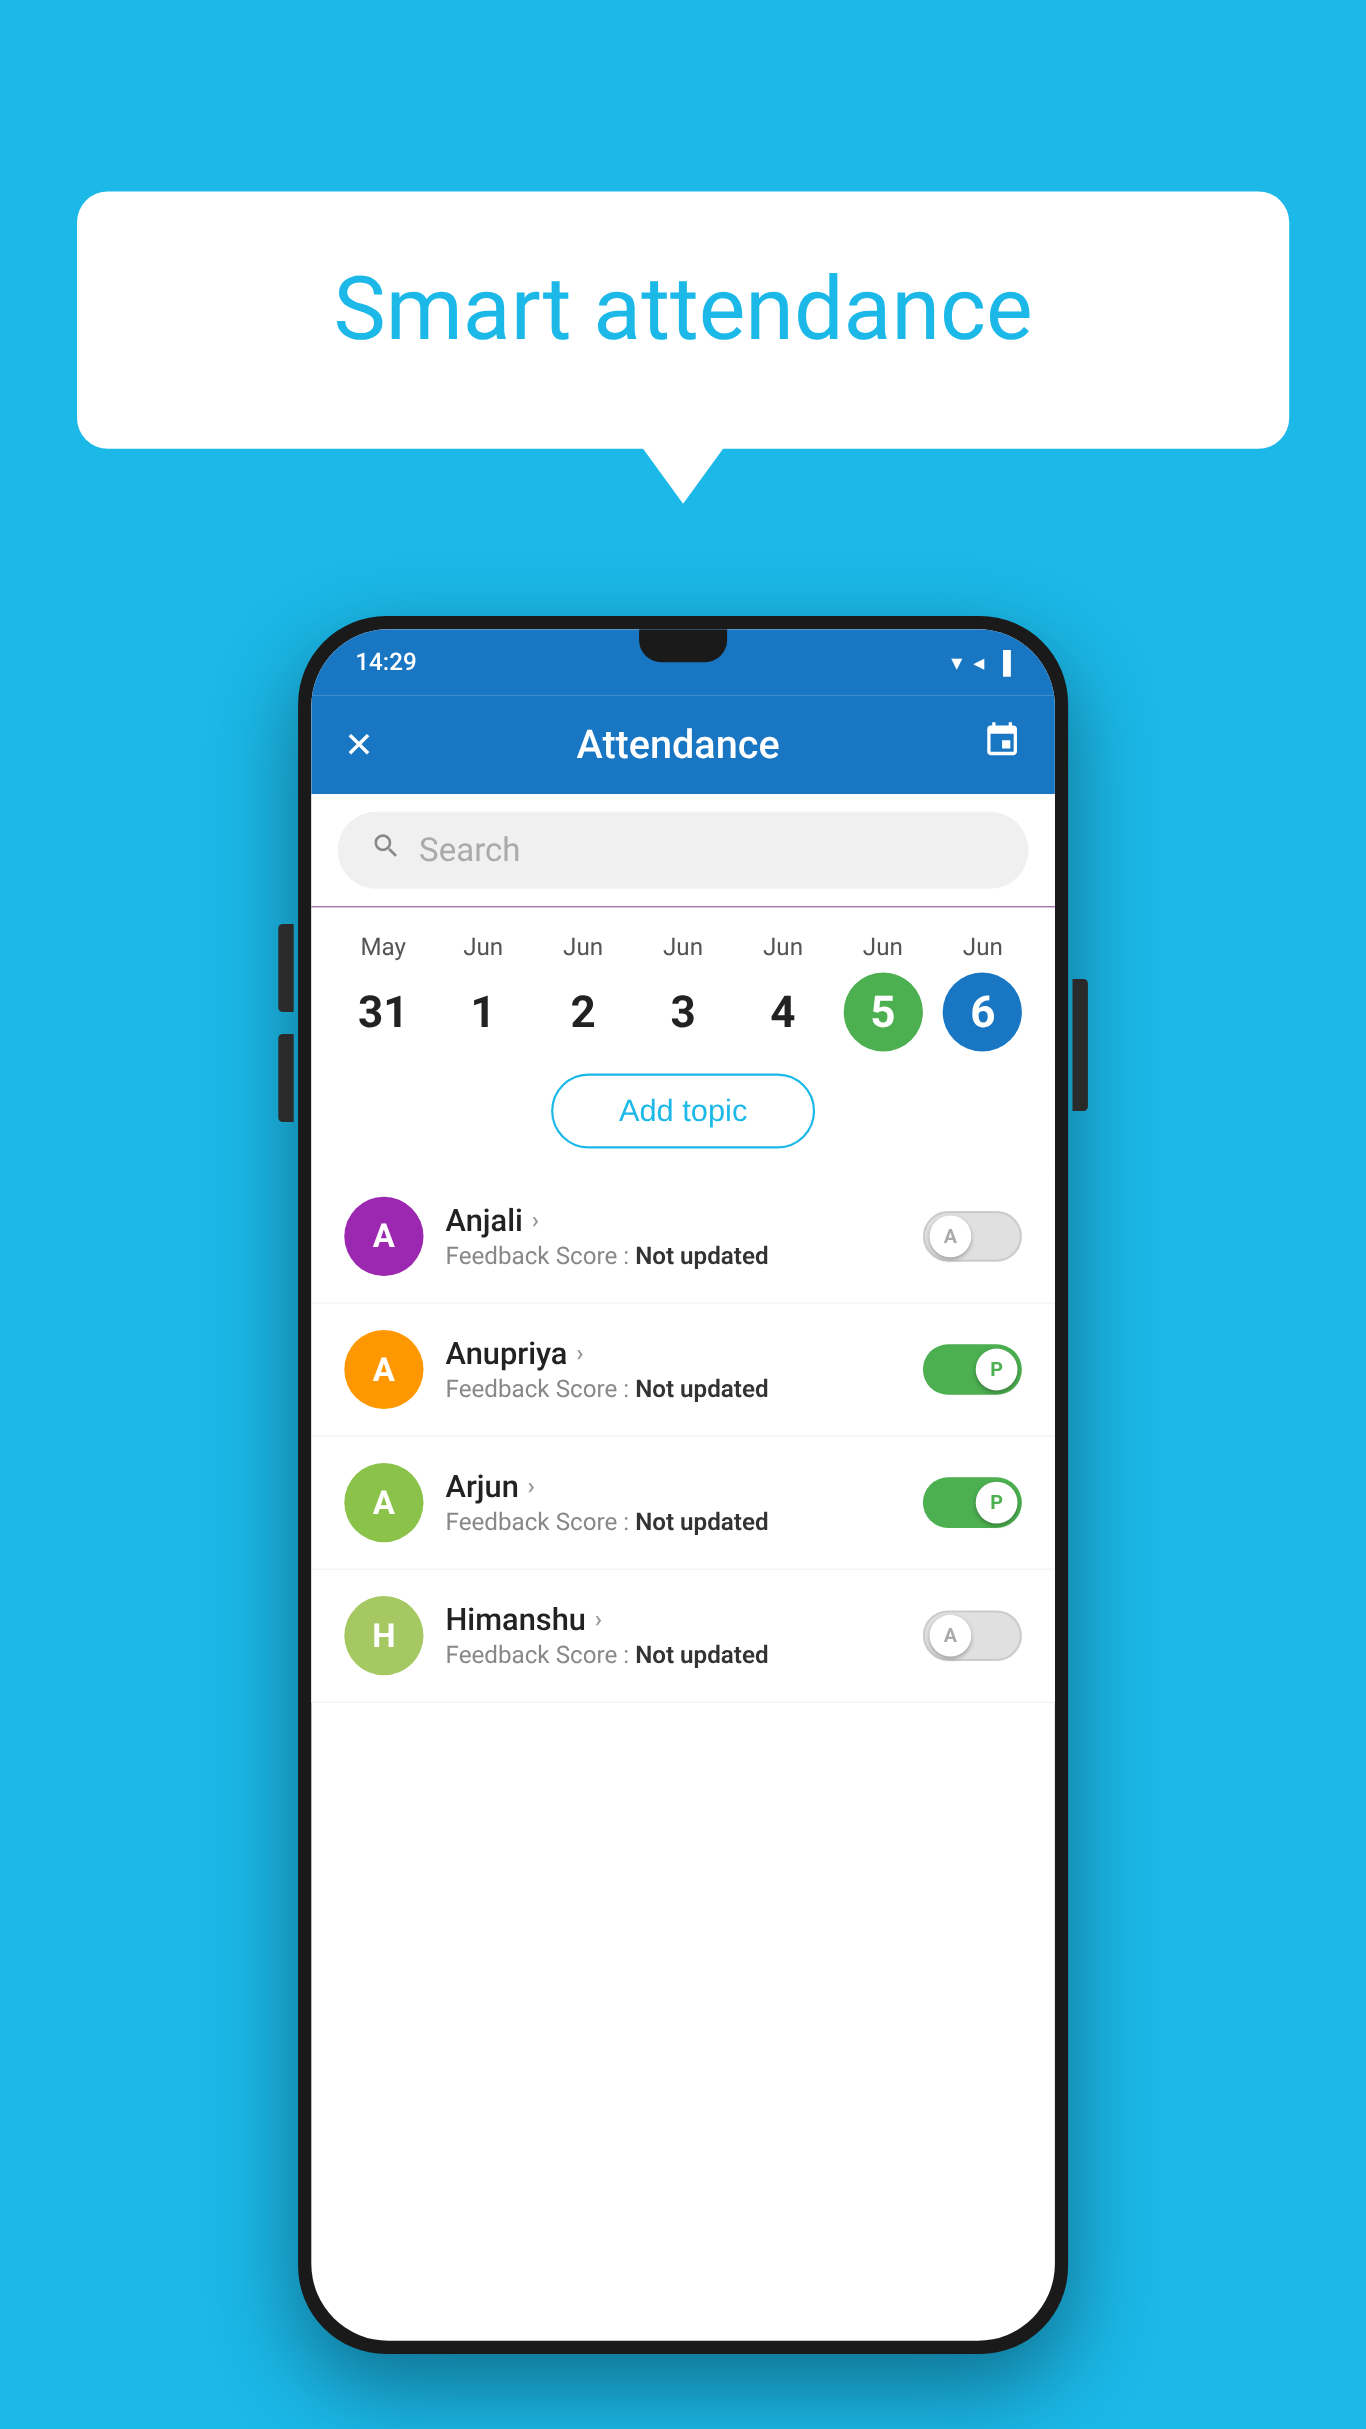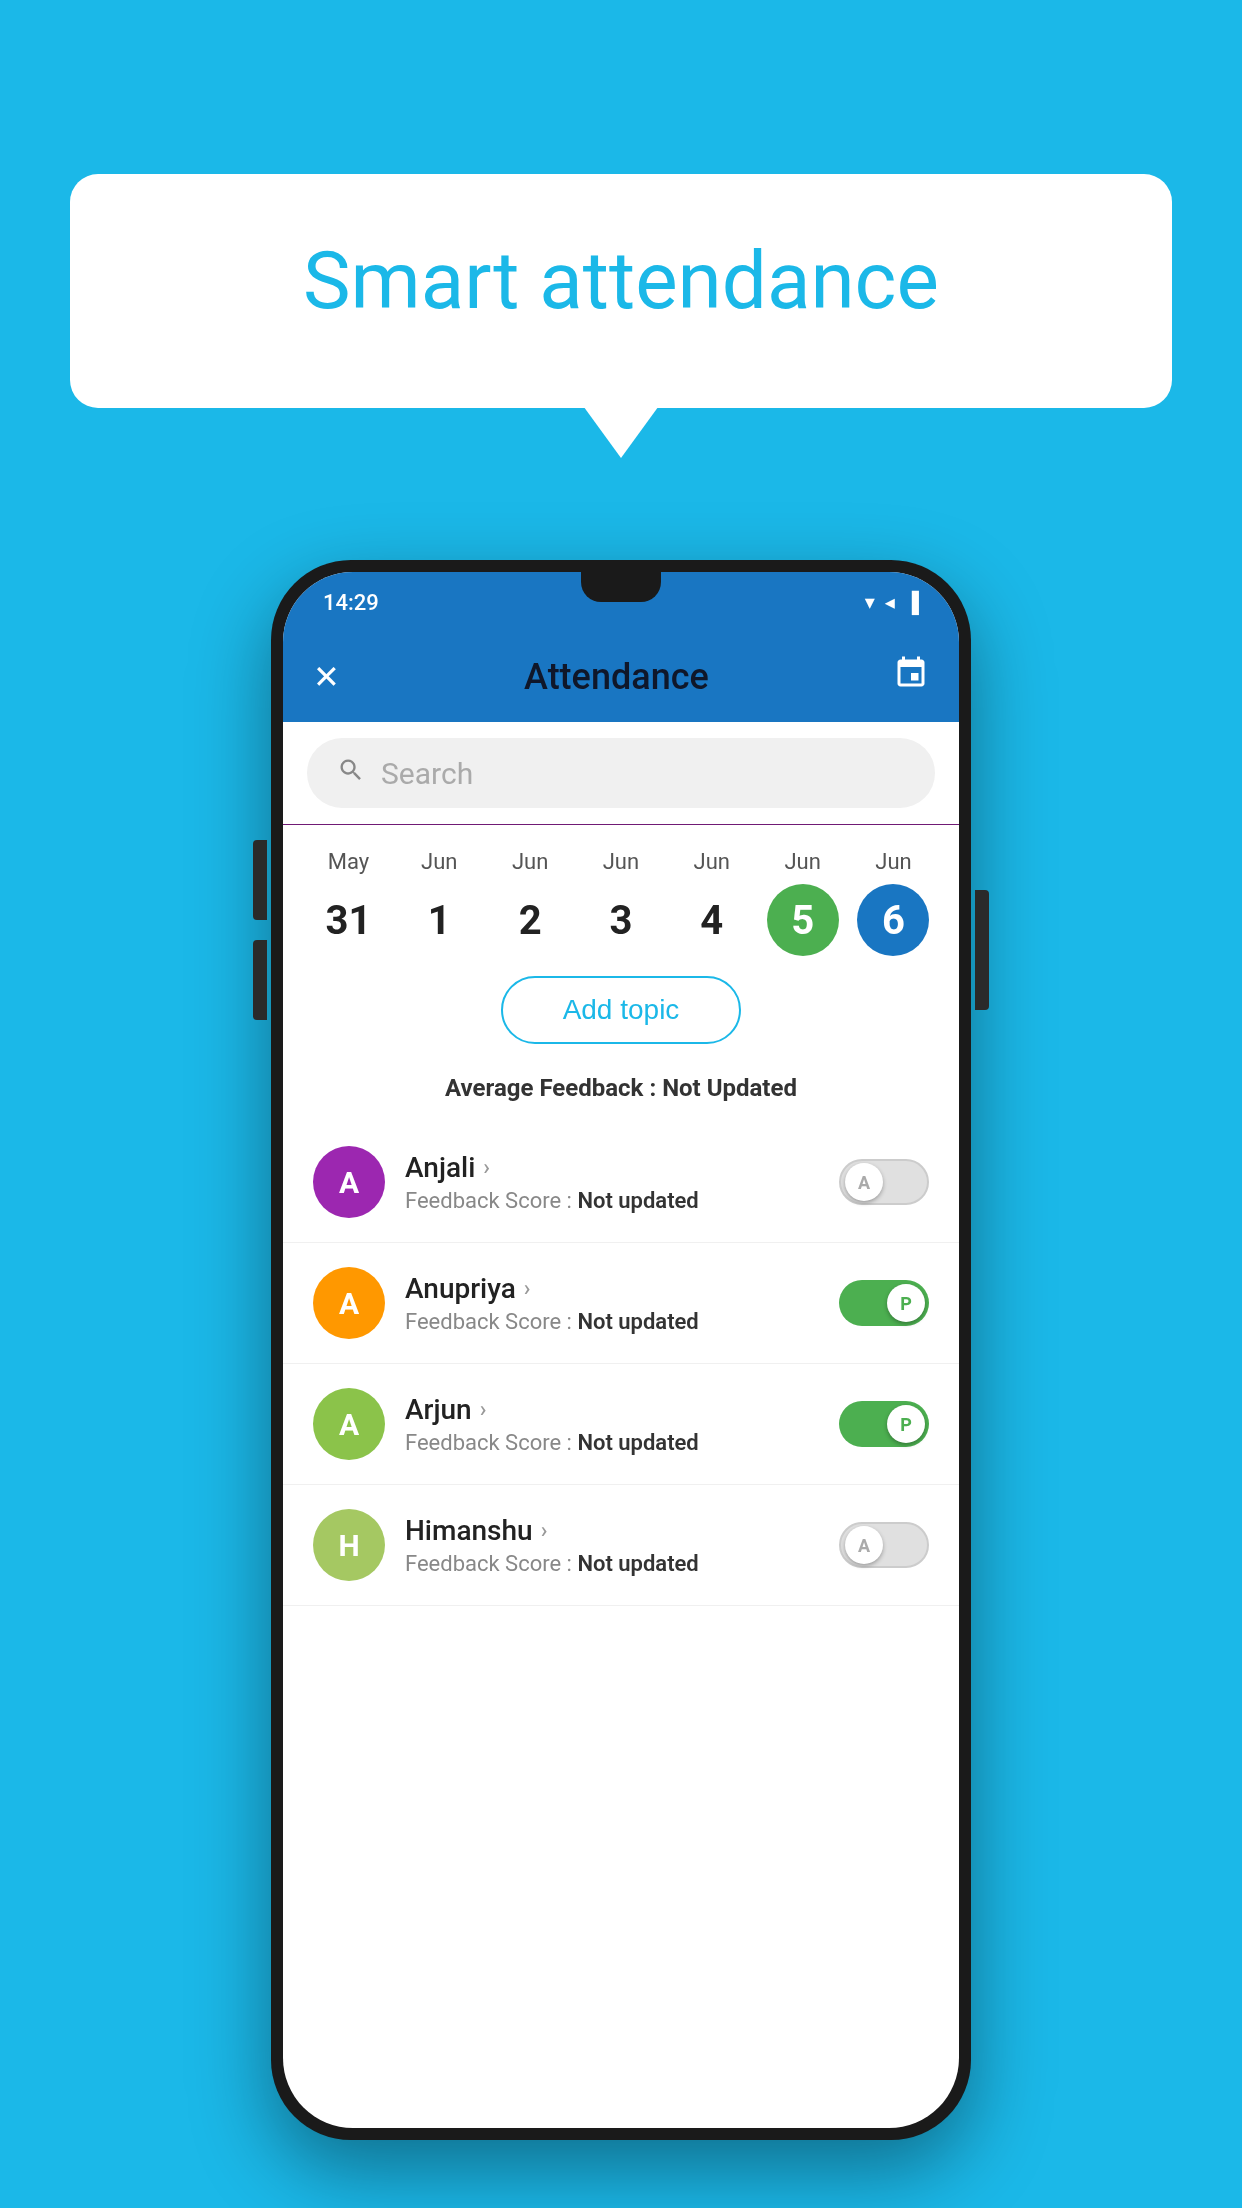--- a/index.html
+++ b/index.html
@@ -156,21 +156,21 @@
     .app-bar {
       background: #1976c2;
       height: 90px;
       display: flex;
       align-items: center;
       padding: 0 30px;
       justify-content: space-between;
     }
 
     .app-bar-title {
-      color: #0f172a;
+      color: #ffffff;
       font-size: 36px;
       font-weight: 500;
       text-align: right;
     }
 
     .app-bar-icon {
       color: white;
       font-size: 32px;
       cursor: pointer;
     }
@@ -468,23 +468,20 @@
             <div class="cal-month">Jun</div>
             <div class="cal-date selected">6</div>
           </div>
         </div>
 
 
       <div class="add-topic-container">
         <button class="add-topic-btn">Add topic</button>
       </div>
 
-      <div class="avg-feedback">
-        <span>Average Feedback : </span><span style="font-weight:700;color:#333;">Not Updated</span>
-      </div>
 
       <div class="student-list" id="student-list">
       <div class="student-item">
             <div class="avatar" style="background: rgb(156, 39, 176);">A</div>
             <div class="student-info">
               <div class="student-name">Anjali <span class="chevron">›</span></div>
               <div class="student-feedback">Feedback Score : <span>Not updated</span></div>
             </div>
             <div class="toggle-wrap">
               <div class="toggle off">

